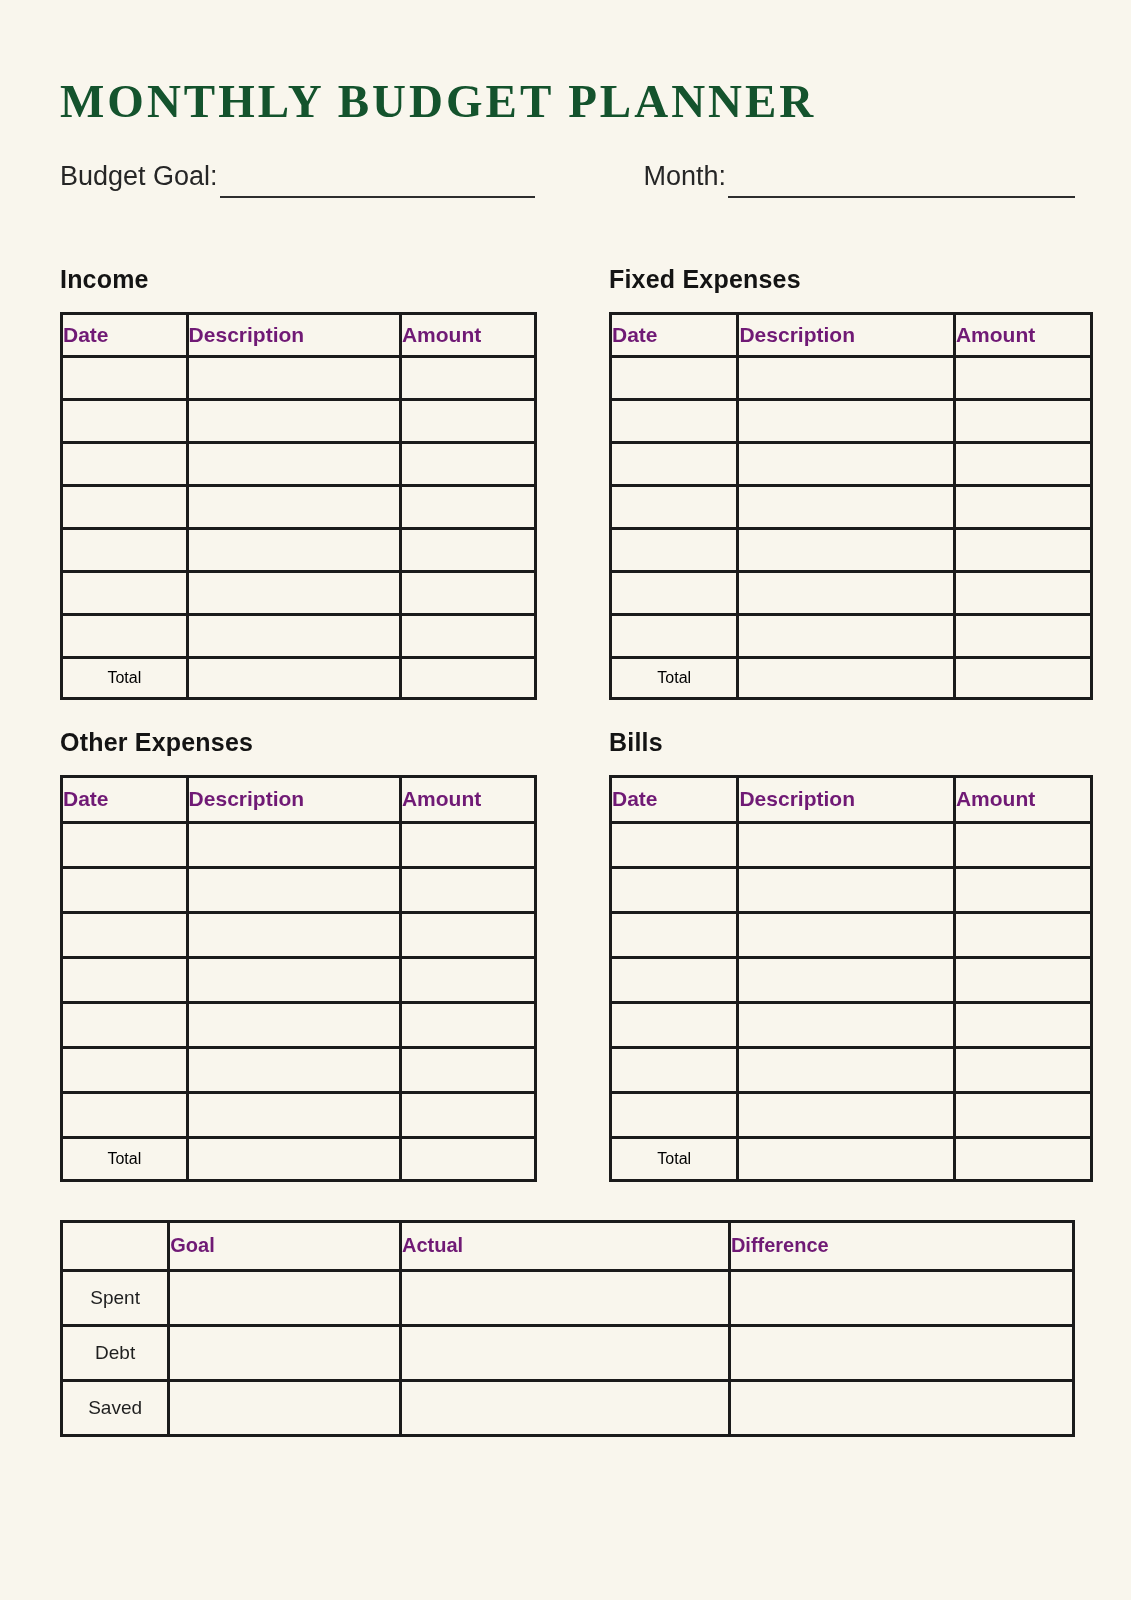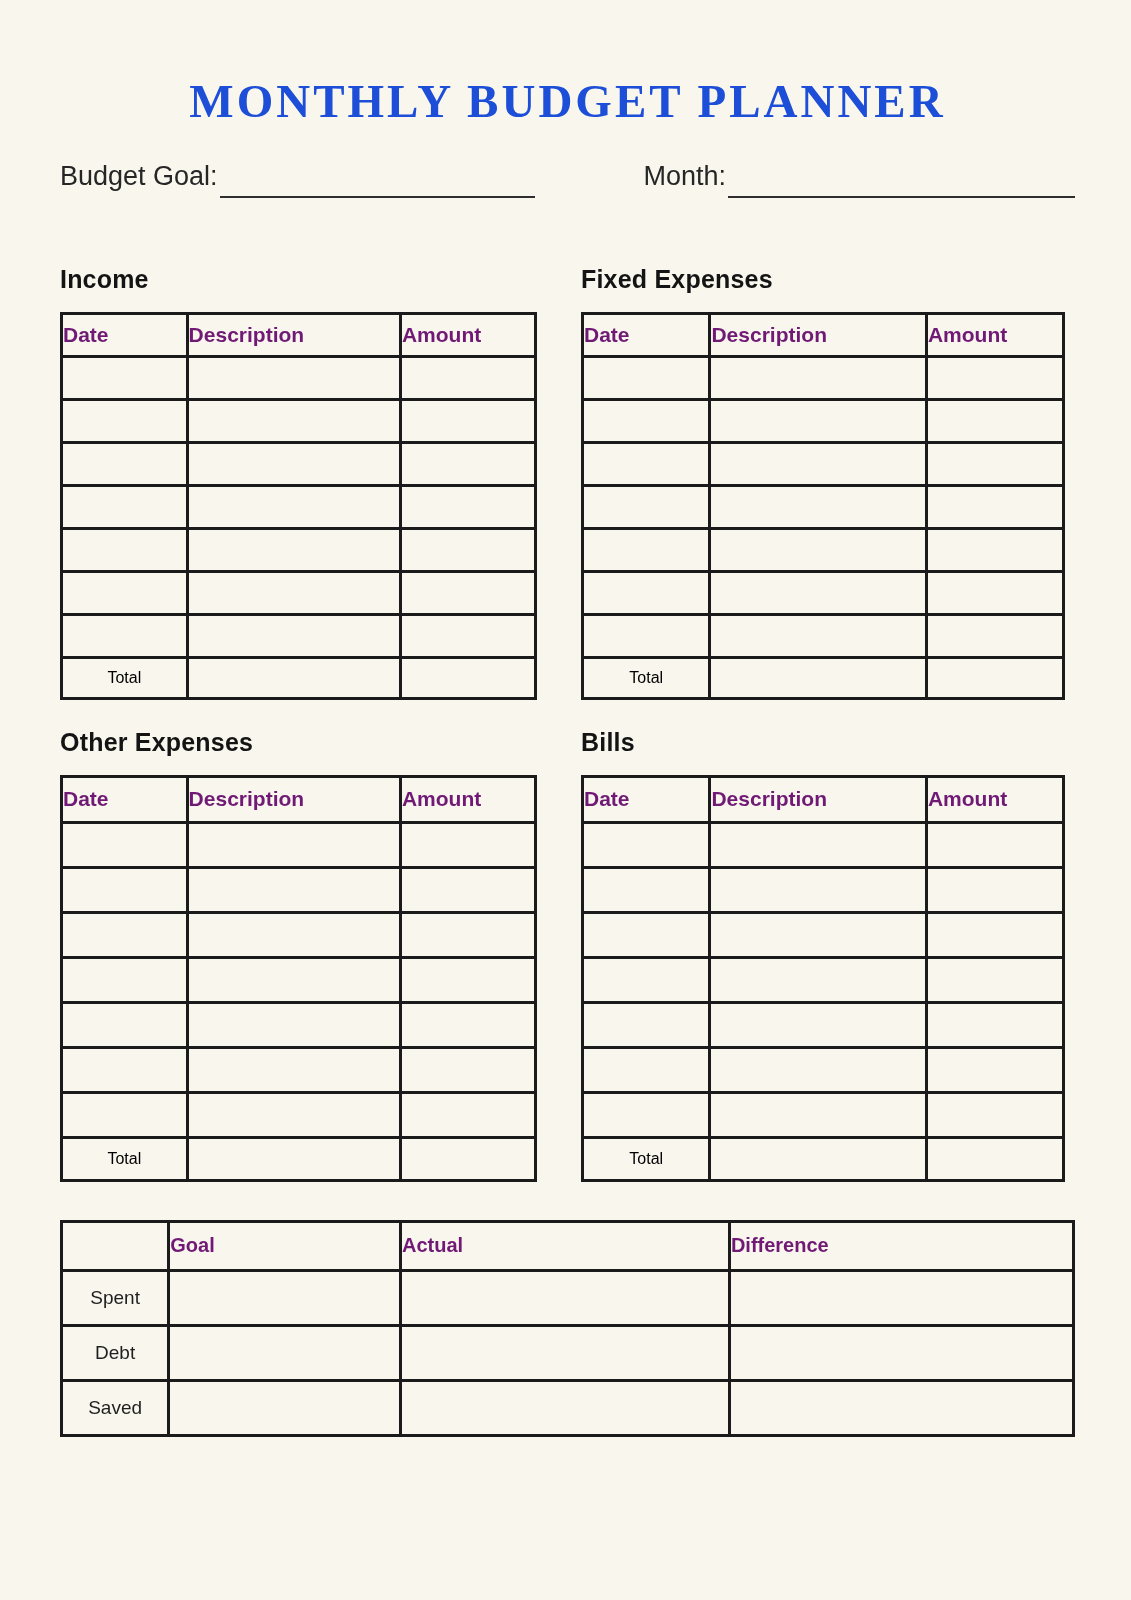--- a/index.html
+++ b/index.html
@@ -12,22 +12,22 @@
     padding:0 56px 0 60px;
     position:relative;
     overflow:hidden;
   }
   .title{
     font-family:"Liberation Serif",serif;
     font-weight:600;
     font-size:47px;
     line-height:1.1;
     letter-spacing:3px;
-    text-align:center;
-    color:#1d4ed8;
+    text-align:left;
+    color:#14532d;
     margin:0;
     padding-top:76px;
   }
   .fields-row{
     display:flex;
     justify-content:space-between;
     margin-top:32px;
   }
   .field{display:flex;align-items:flex-start;}
   .field-label{font-size:27px;color:#262626;line-height:1.2;}
@@ -36,21 +36,21 @@
     height:36px;
     border-bottom:2px solid #2e2e2e;
     margin-left:2px;
   }
   .line-goal{width:315px;}
   .line-month{width:347px;}
 
   .grid{
     display:grid;
     grid-template-columns:477px 484px;
-    column-gap:44px;
+    column-gap:72px;
     margin-top:66px;
   }
   .section-title{
     font-size:25px;
     font-weight:700;
     color:#141414;
     margin:0 0 18px 0;
     line-height:30px;
     letter-spacing:.2px;
   }

